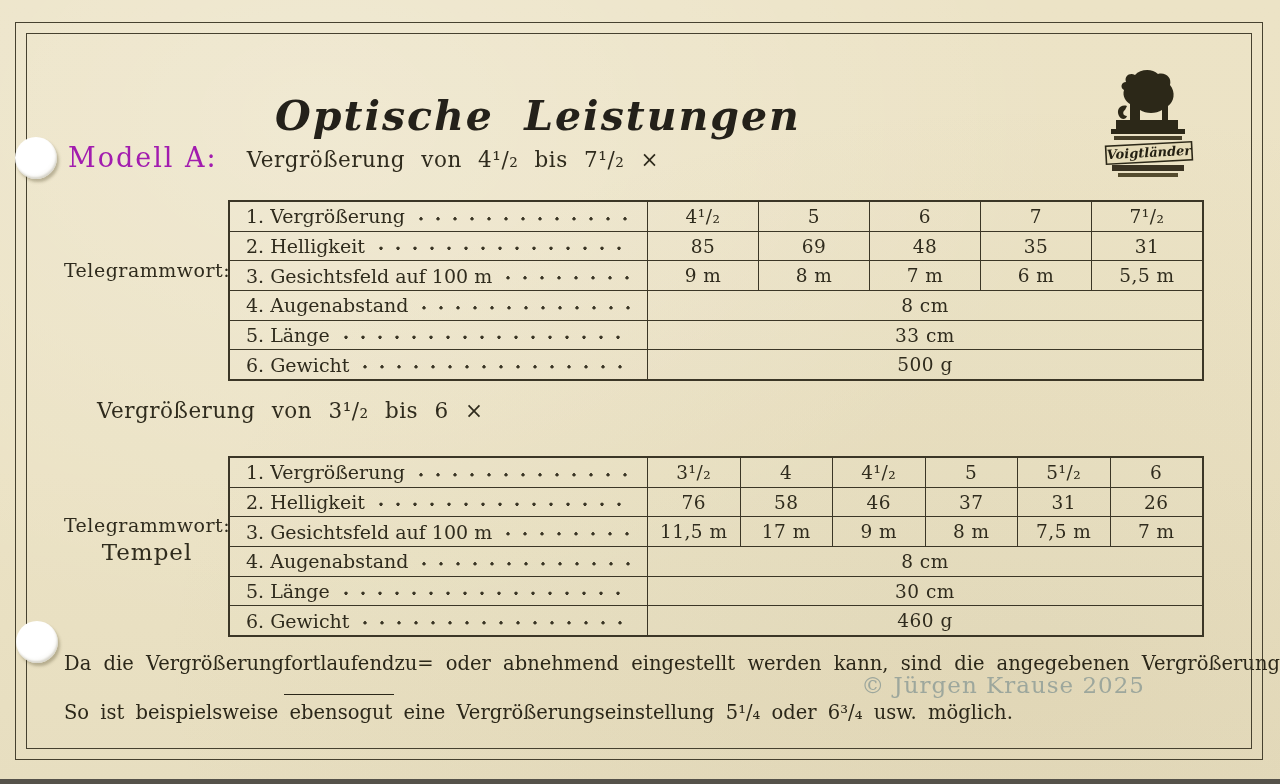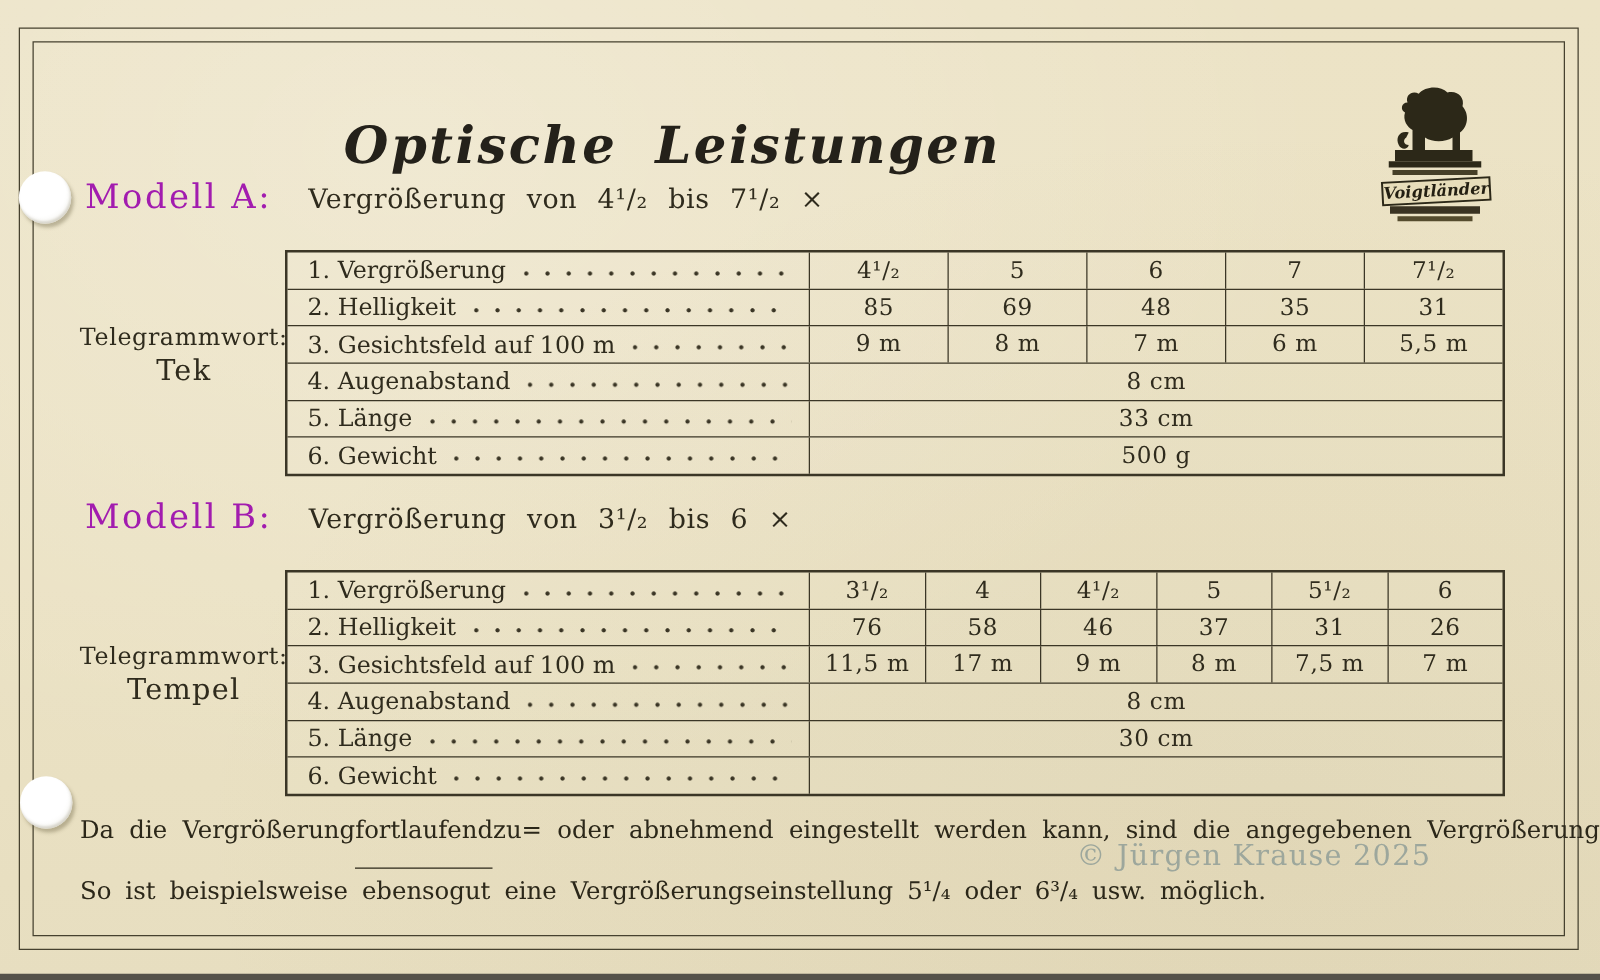--- a/index.html
+++ b/index.html
@@ -160,21 +160,20 @@
   </g>
 </svg>
 
 <div class="model-heading mh-a">
   <span class="mh-name">Modell A:</span>
   <span class="mh-sub">Vergrößerung von 4¹/₂ bis 7¹/₂ ×</span>
 </div>
 
 <div class="telegram tg-a">
   <div class="tg-label">Telegrammwort:</div>
-  <div class="tg-word">Tek</div>
 </div>
 
 <div class="spec-table tbl-a">
   <div class="trow">
     <div class="tlabel">
         <span>1. Vergrößerung</span>
         <span class="leader"></span>
       </div>
     <div class="tvals">
       <div class="tcell">4¹/₂</div>
@@ -233,21 +232,20 @@
         <span>6. Gewicht</span>
         <span class="leader"></span>
       </div>
     <div class="tvals">
       <div class="tcell merged">500 g</div>
     </div>
   </div>
 </div>
 
 <div class="model-heading mh-b">
-  <span class="mh-name">Modell B:</span>
   <span class="mh-sub">Vergrößerung von 3¹/₂ bis 6 ×</span>
 </div>
 
 <div class="telegram tg-b">
   <div class="tg-label">Telegrammwort:</div>
   <div class="tg-word">Tempel</div>
 </div>
 
 <div class="spec-table tbl-b">
   <div class="trow">
@@ -308,20 +306,23 @@
       </div>
     <div class="tvals">
       <div class="tcell merged">30 cm</div>
     </div>
   </div>
   <div class="trow">
     <div class="tlabel">
         <span>6. Gewicht</span>
         <span class="leader"></span>
       </div>
+    <div class="tvals">
+      <div class="tcell merged">460 g</div>
+    </div>
   </div>
 </div>
 
 <div class="footer">
   <div class="f-line1">
     <span>Da die Vergrößerung</span>
     <span class="f-underline">fortlaufend</span>
     <span>zu= oder abnehmend eingestellt werden kann, sind die angegebenen Vergrößerungen nur Beispiele.</span>
   </div>
   <div class="f-line2">So ist beispielsweise ebensogut eine Vergrößerungseinstellung 5¹/₄ oder 6³/₄ usw. möglich.</div>

